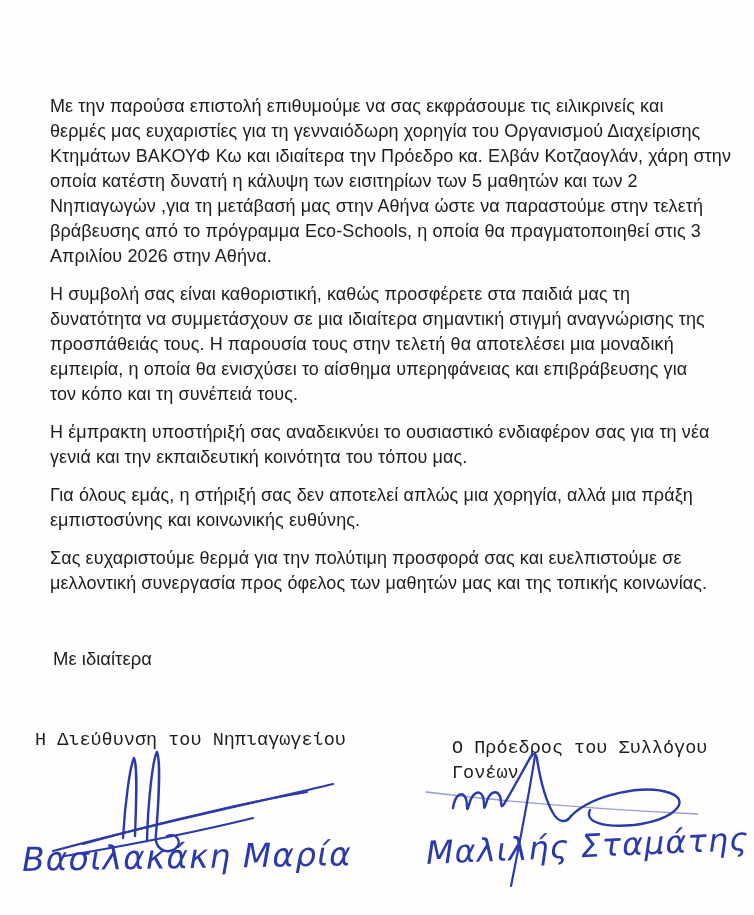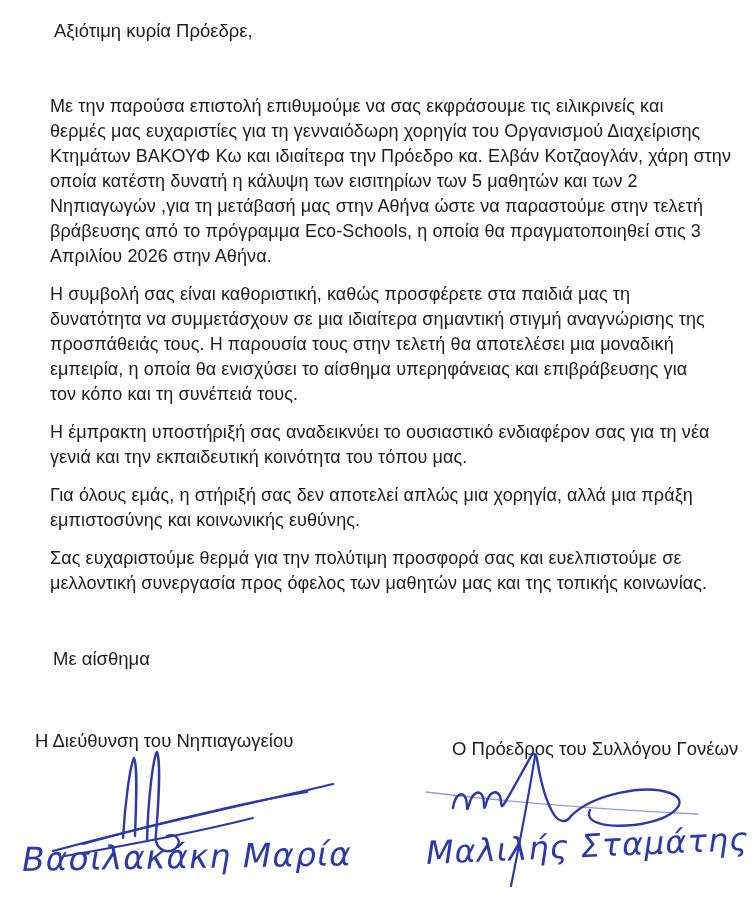--- a/index.html
+++ b/index.html
@@ -47,20 +47,21 @@
     top: 646px;
     margin: 0;
     font-size: 18.5px;
     line-height: 25px;
   }
   .sig-title {
     position: absolute;
     margin: 0;
     font-size: 18.5px;
     line-height: 25px;
+    font-family: Liberation Mono, monospace;
   }
   .sig-title.left  { left: 35px;  top: 728px; }
   .sig-title.right { left: 452px; top: 736px; }
   .sig-svg {
     position: absolute;
     pointer-events: none;
   }
   .sig-svg.left  { left: 35px;  top: 748px; }
   .sig-svg.right { left: 418px; top: 744px; }
   .sig-svg path {
@@ -91,21 +92,20 @@
     letter-spacing: 1px;
     transform: rotate(-2.5deg);
     transform-origin: left center;
   }
 </style>
 </head>
 <body>
 
 <div class="page">
 
-  <p class="salutation">Αξιότιμη κυρία Πρόεδρε,</p>
 
   <div class="body-block">
     <p class="para">Με την παρούσα επιστολή επιθυμούμε να σας εκφράσουμε τις ειλικρινείς και
 θερμές μας ευχαριστίες για τη γενναιόδωρη χορηγία του Οργανισμού Διαχείρισης
 Κτημάτων ΒΑΚΟΥΦ Κω και ιδιαίτερα την Πρόεδρο κα. Ελβάν Κοτζαογλάν, χάρη στην
 οποία κατέστη δυνατή η κάλυψη των εισιτηρίων των 5 μαθητών  και των 2
 Νηπιαγωγών ,για τη μετάβασή μας στην Αθήνα ώστε να παραστούμε στην τελετή
 βράβευσης από το πρόγραμμα Eco-Schools, η οποία θα πραγματοποιηθεί στις 3
 Απριλίου 2026 στην Αθήνα.</p>
     <p class="para">Η συμβολή σας είναι καθοριστική, καθώς προσφέρετε στα παιδιά μας τη
@@ -114,21 +114,21 @@
 εμπειρία, η οποία θα ενισχύσει το αίσθημα υπερηφάνειας και επιβράβευσης για
 τον κόπο και τη συνέπειά τους.</p>
     <p class="para">Η έμπρακτη υποστήριξή σας αναδεικνύει το ουσιαστικό ενδιαφέρον σας για τη νέα
 γενιά και την εκπαιδευτική κοινότητα του τόπου μας.</p>
     <p class="para">Για όλους εμάς, η στήριξή σας δεν αποτελεί απλώς μια χορηγία, αλλά μια πράξη
 εμπιστοσύνης και κοινωνικής ευθύνης.</p>
     <p class="para">Σας ευχαριστούμε θερμά για την πολύτιμη προσφορά σας και ευελπιστούμε σε
 μελλοντική συνεργασία προς όφελος των μαθητών μας και της τοπικής κοινωνίας.</p>
   </div>
 
-  <p class="closing">Με αίσθημα</p>
+  <p class="closing">Με ιδιαίτερα</p>
 
   <p class="sig-title left">Η Διεύθυνση του Νηπιαγωγείου</p>
   <p class="sig-title right">Ο Πρόεδρος του Συλλόγου Γονέων</p>
 
   <svg class="sig-svg left" width="310" height="115" viewBox="0 0 310 115" aria-hidden="true">
     <path d="M88,90 C90,55 95,18 99,10 C103,18 101,58 100,88" stroke-width="2.4"></path>
     <path d="M112,93 C113,52 118,10 122,4 C126,14 123,62 121,86 C119,100 130,107 140,101 C148,95 142,84 132,88" stroke-width="2.4"></path>
     <path d="M18,103 C120,75 250,48 298,36" stroke-width="2.2"></path>
     <path d="M30,108 C100,96 170,82 218,70" stroke-width="2.2"></path>
     <path d="M48,96 C140,70 235,50 272,44" stroke-width="2.2"></path>

